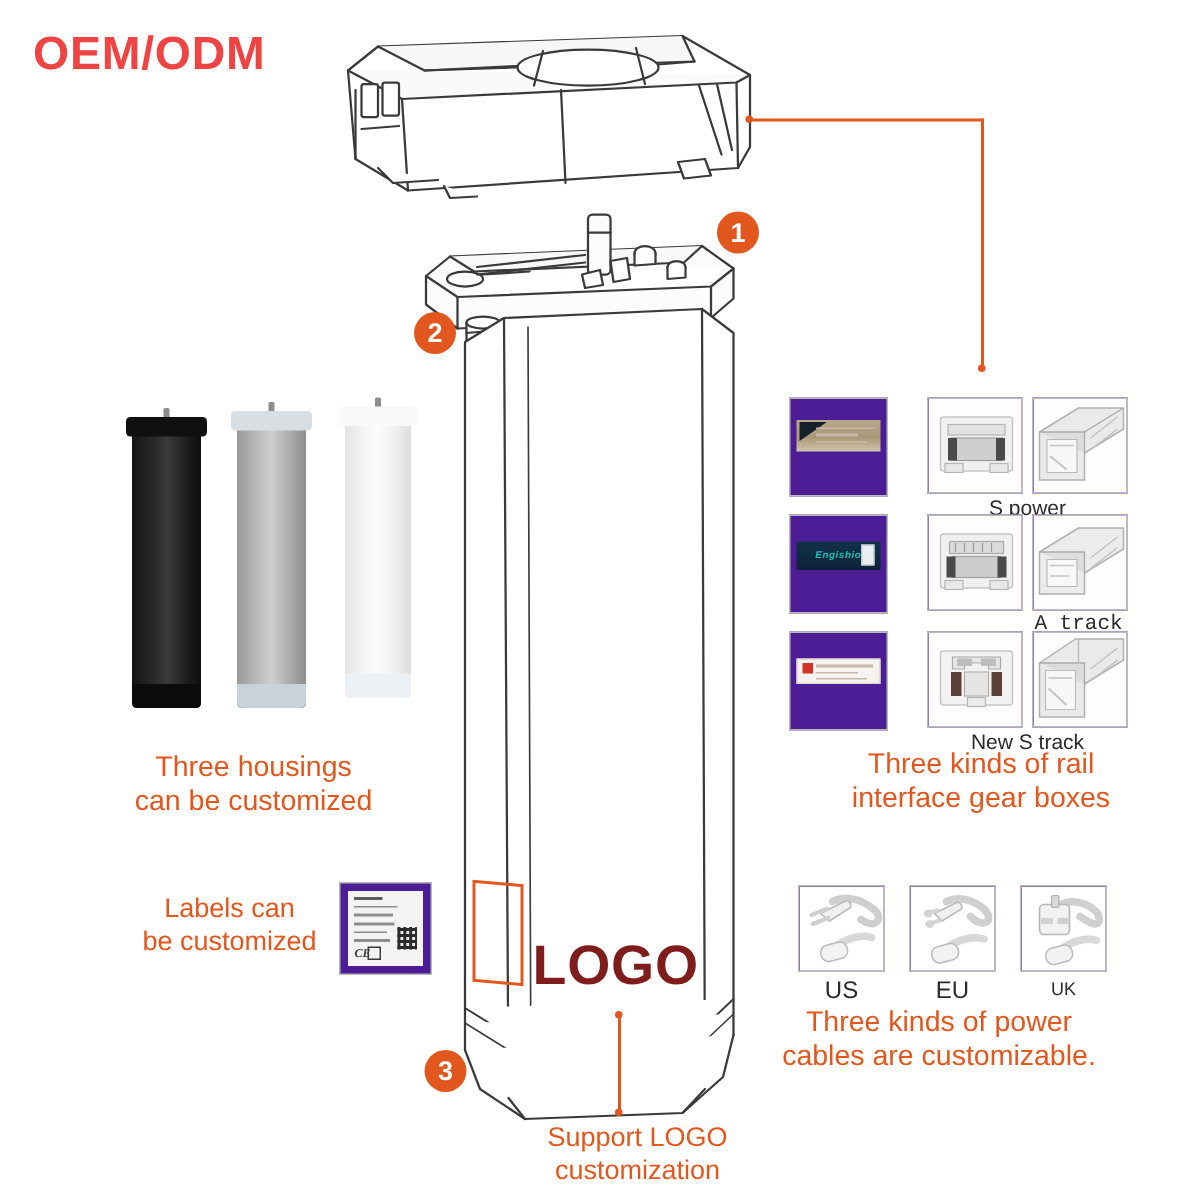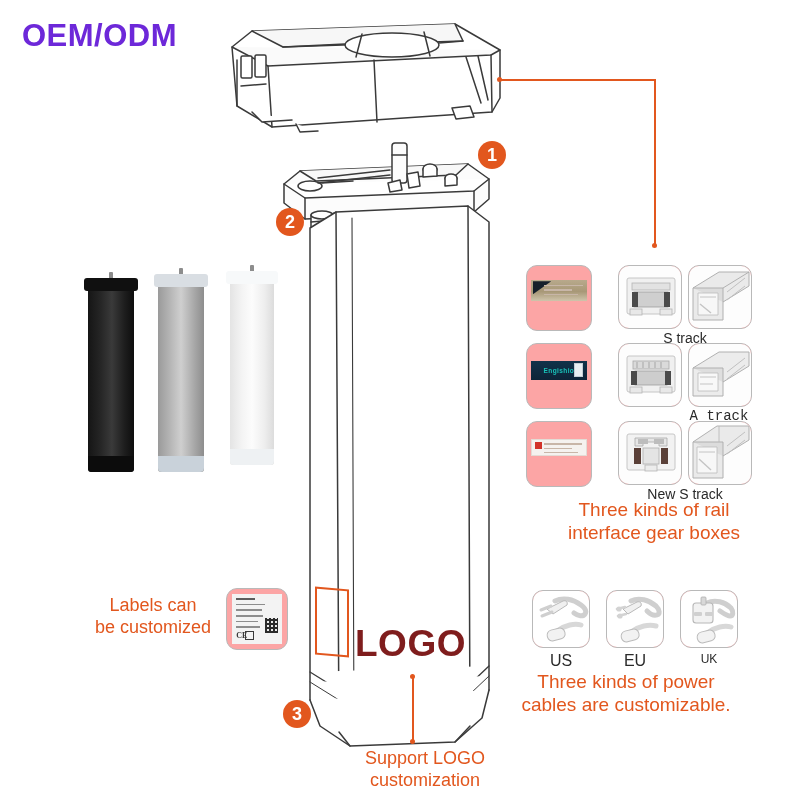--- a/index.html
+++ b/index.html
@@ -8,21 +8,21 @@
     background: #ffffff;
     font-family: "Liberation Sans", sans-serif;
     overflow: hidden;
   }
   #stage { position: relative; width: 800px; height: 800px; background: #fff; }
 
   
   .title {
     position: absolute; left: 22px; top: 18px;
     font-size: 31px; font-weight: bold; letter-spacing: .5px;
-    color: #6d28d9; white-space: nowrap;
+    color: #ef4444; white-space: nowrap;
   }
 
   
   .caption {
     position: absolute; color: #e2571e; text-align: center;
     font-size: 19px; line-height: 1.22; white-space: pre-line;
   }
   .cap-housings { left: 44px; top: 500px; width: 250px; }
   .cap-labels   { left: 78px; top: 595px; width: 150px; font-size:18px; }
   .cap-rail     { left: 516px; top: 498px; width: 276px; }
@@ -38,22 +38,22 @@
   
   .badge {
     position: absolute; width: 28px; height: 28px; border-radius: 50%;
     background: #e2571e; color: #fff; font-size: 18px; font-weight: bold;
     display: flex; align-items: center; justify-content: center;
     line-height: 1;
   }
 
   
   .card {
-    position: absolute; border: 1.4px solid #b9b9b9; border-radius: 11px;
-    background: #fca5a5; overflow: hidden;
+    position: absolute; border: 1.4px solid #b9b9b9; border-radius: 0;
+    background: #4c1d95; overflow: hidden; font-style: italic;
   }
 
   
   .sticker { position: absolute; left: 7%; width: 86%; }
   .sticker-a { top: 22%; height: 32%; background:
       linear-gradient(180deg,#b8a98c 0%, #a89877 55%, #cfc4ab 100%); }
   .sticker-b { top: 26%; height: 30%; background:
       linear-gradient(180deg,#11324a 0%, #0d2438 100%); }
   .sticker-c { top: 26%; height: 27%; background: #f5f2ef;
       border:1px solid #e3dcd5; }
@@ -277,20 +277,22 @@
     <div class="h-foot hf-gray"></div>
   </div>
 
   <div class="housing" style="left:230px; top:265px; width:44px; height:200px;">
     <div class="h-stub"></div>
     <div class="h-tube h-white"></div>
     <div class="h-cap hc-white"></div>
     <div class="h-foot hf-white"></div>
   </div>
 
+  <div class="caption cap-housings">Three housings
+can be customized</div>
 
   <div class="caption cap-labels">Labels can
 be customized</div>
 
   <div class="card" style="left:226px; top:588px; width:62px; height:62px;">
     <div class="plabel-body">
       <div class="plabel-lines">
         <i></i>
           <i></i>
           <i></i>
@@ -332,21 +334,21 @@
       <path d="M4,22 L30,6 L60,6 L60,20 L34,36 L34,54 L4,54 Z" fill="#eaeaea" stroke="#b0b0b0" stroke-width="1"></path>
       <path d="M4,22 L34,22 L34,36" fill="#dcdcdc" stroke="#aaa" stroke-width=".9"></path>
       <path d="M34,22 L60,6" stroke="#aaa" stroke-width=".9" fill="none"></path>
       <path d="M9,27 L29,27 L29,49 L9,49 Z" fill="#f7f7f7" stroke="#bbb" stroke-width=".8"></path>
       <path d="M11,31 L27,31" stroke="#c4c4c4" stroke-width="1"></path>
       <path d="M11,38 L22,47" stroke="#c4c4c4" stroke-width="1.4"></path>
       <path d="M38,26 L56,12" stroke="#c0c0c0" stroke-width="1"></path>
       <path d="M38,34 L56,20" stroke="#c0c0c0" stroke-width="1"></path>
     </svg>
   </div>
-  <div class="slabel" style="left:618px; top:330px; width:134px;">S track</div>
+  <div class="slabel" style="left:618px; top:330px; width:134px;">S power</div>
 
   <div class="card" style="left:526px; top:343px; width:66px; height:66px;">
     <div class="sticker sticker-b">
       <div class="stk-brand">Engishion</div>
       <div class="stk-chip"></div>
     </div>
   </div>
   <div class="card" style="left:618px; top:343px; width:64px; height:64px;">
     <svg viewBox="0 0 64 64" width="64" height="64">
       <rect x="0" y="0" width="64" height="64" fill="#fdfdfd"></rect>

